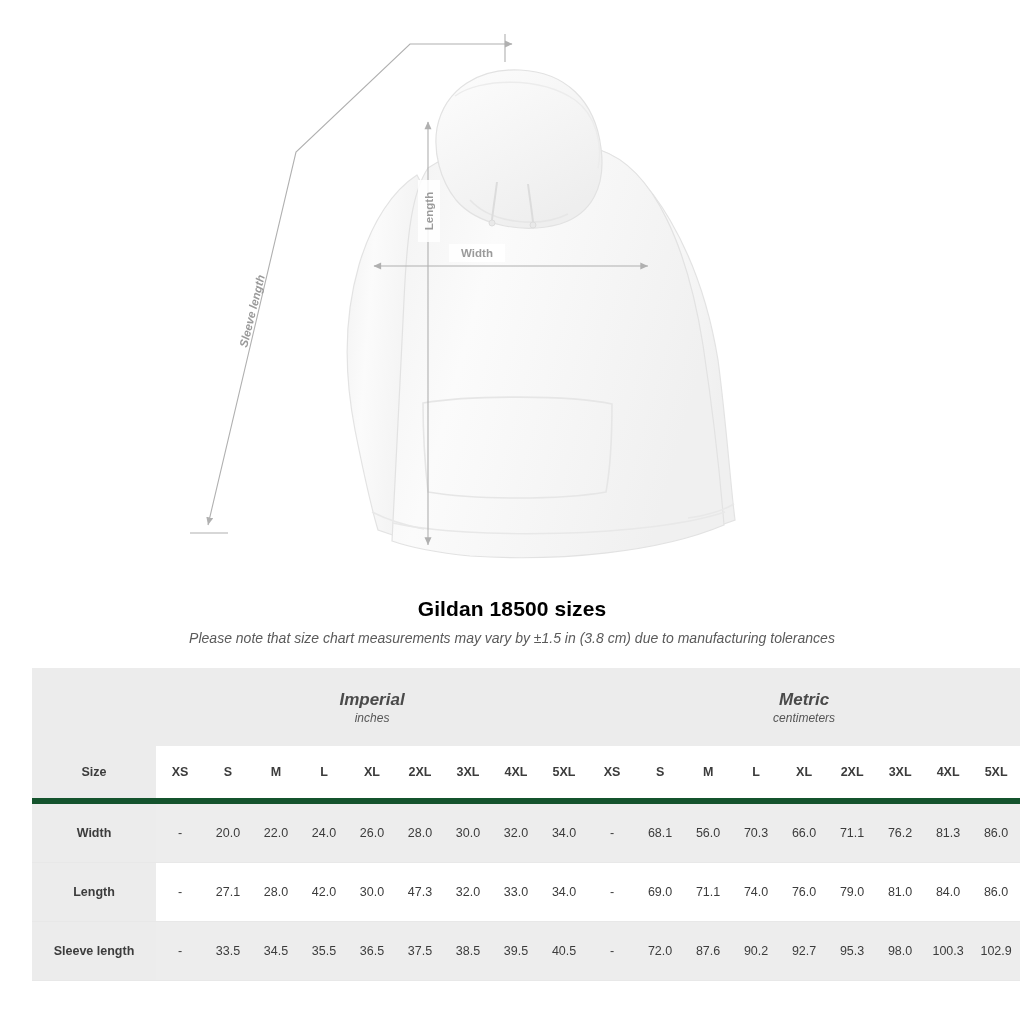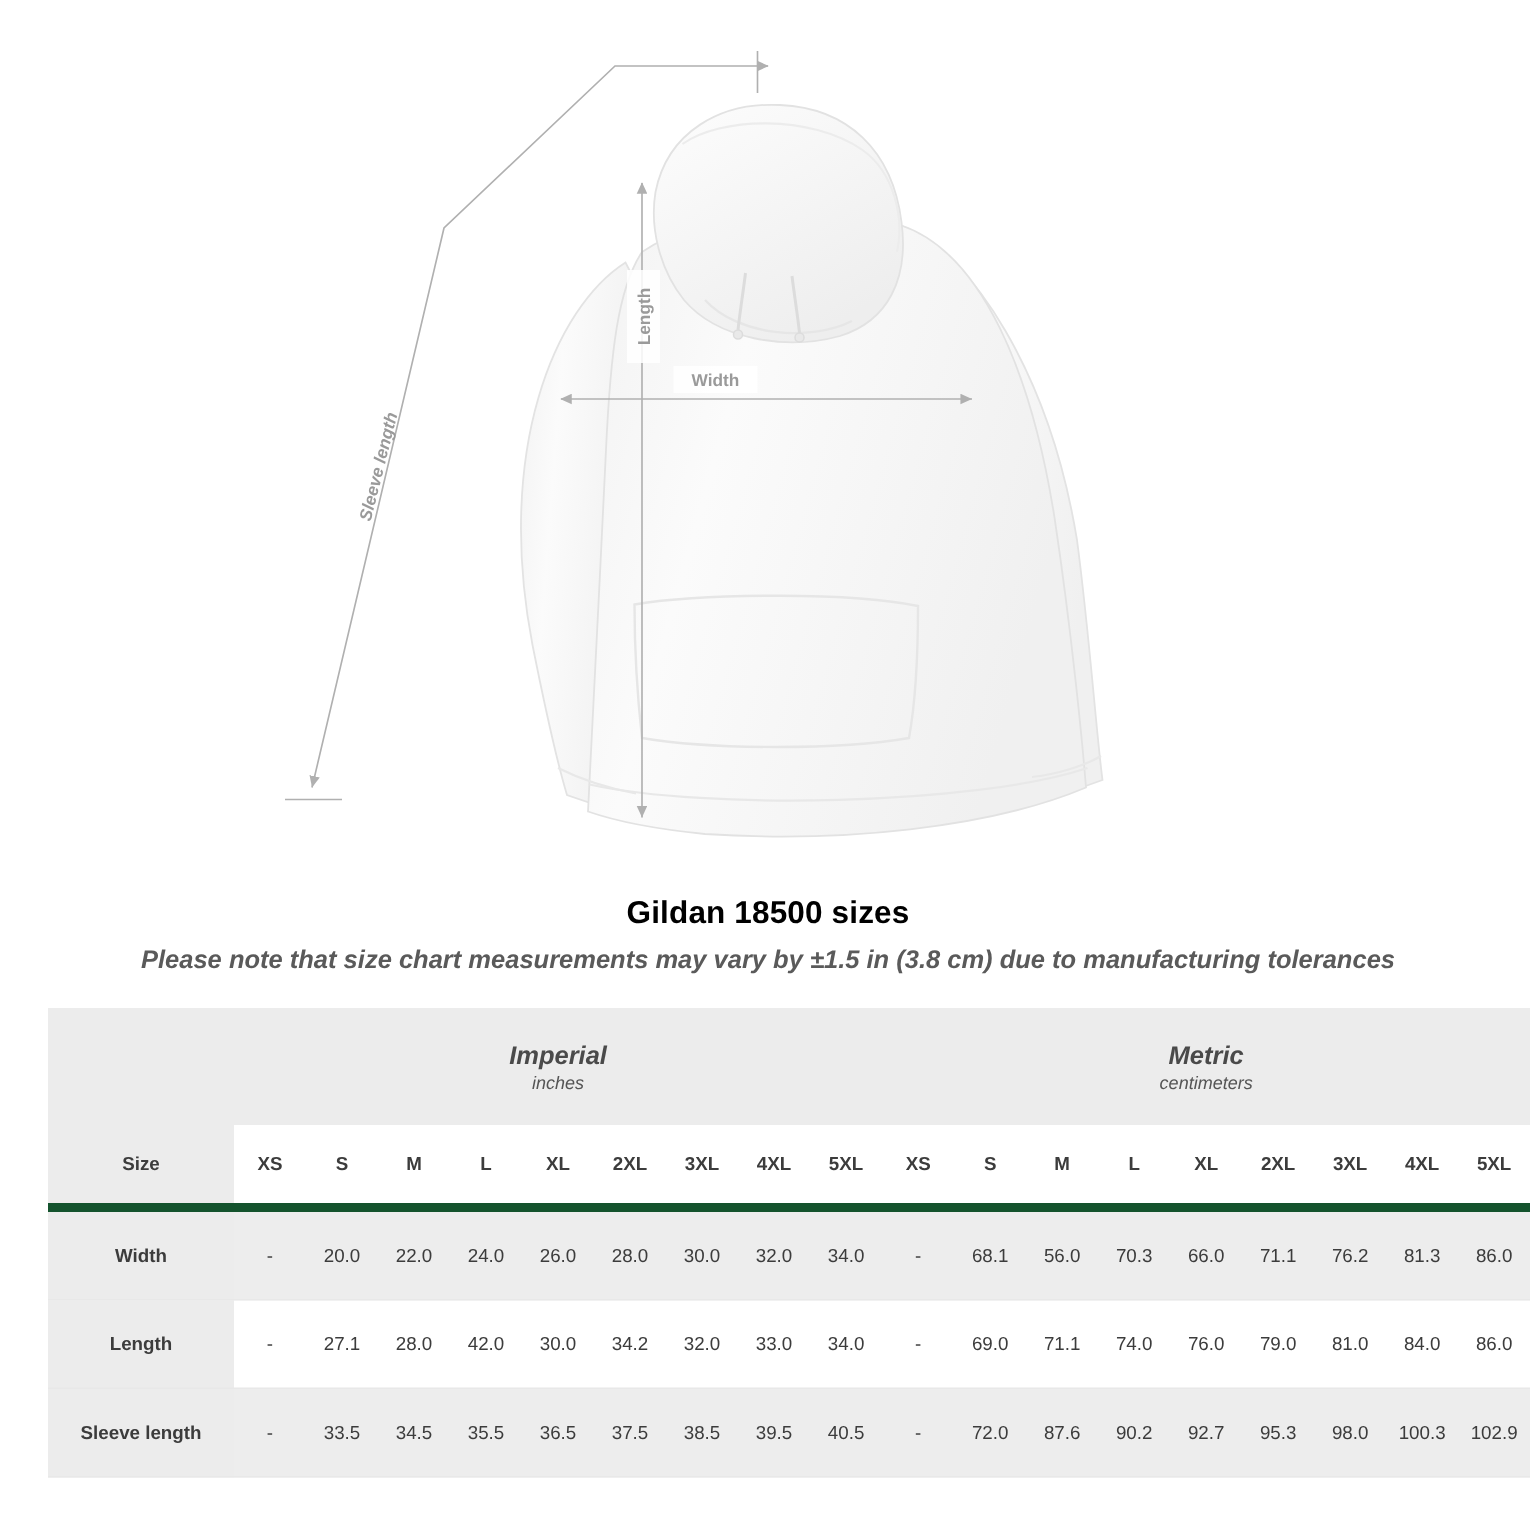--- a/index.html
+++ b/index.html
@@ -33,25 +33,24 @@
     text-align: center;
     margin-top: 12px;
   }
   .chart-title {
     font-size: 21px;
     font-weight: bold;
     color: #000000;
     letter-spacing: 0.1px;
   }
   .chart-note {
-    font-size: 17px;
+    font-size: 14px;
     font-style: italic;
     color: #5a5a5a;
     margin-top: 9px;
-    font-weight: bold;
   }
 
   
   .table-wrap {
     margin: 22px 32px 0 32px;
   }
   table.size-table {
     border-collapse: collapse;
     width: 960px;
     table-layout: fixed;
@@ -290,21 +289,21 @@
         <td>86.0</td>
       </tr>
 
       <tr class="data-row plain">
         <td class="rowlabel">Length</td>
         <td>-</td>
         <td>27.1</td>
         <td>28.0</td>
         <td>42.0</td>
         <td>30.0</td>
-        <td>34.2</td>
+        <td>47.3</td>
         <td>32.0</td>
         <td>33.0</td>
         <td>34.0</td>
         <td>-</td>
         <td>69.0</td>
         <td>71.1</td>
         <td>74.0</td>
         <td>76.0</td>
         <td>79.0</td>
         <td>81.0</td>

